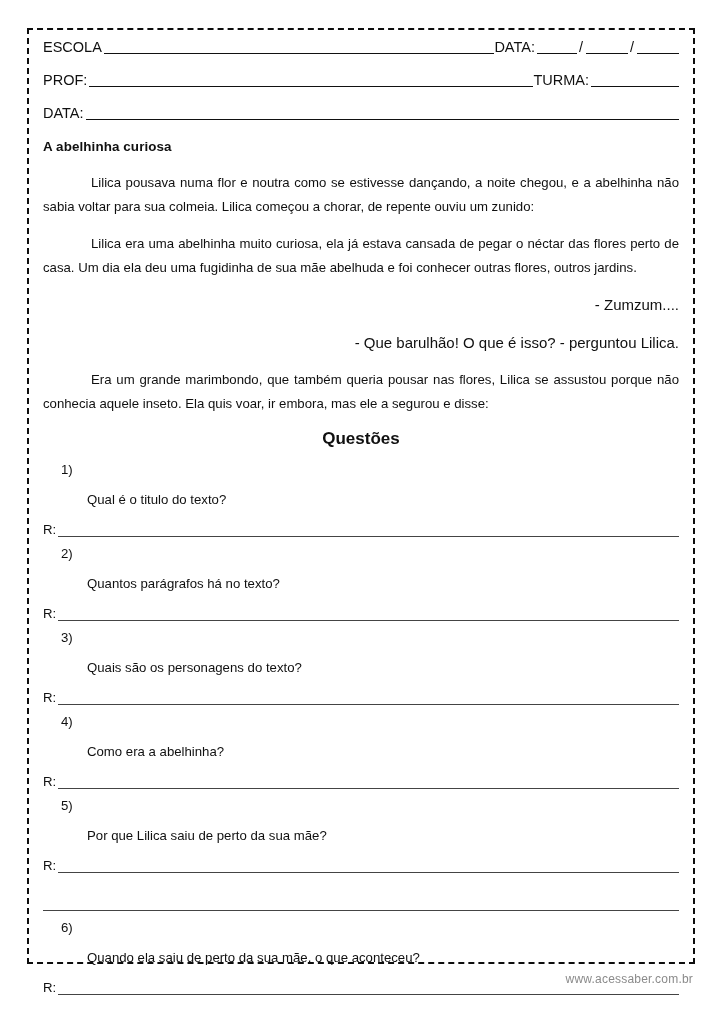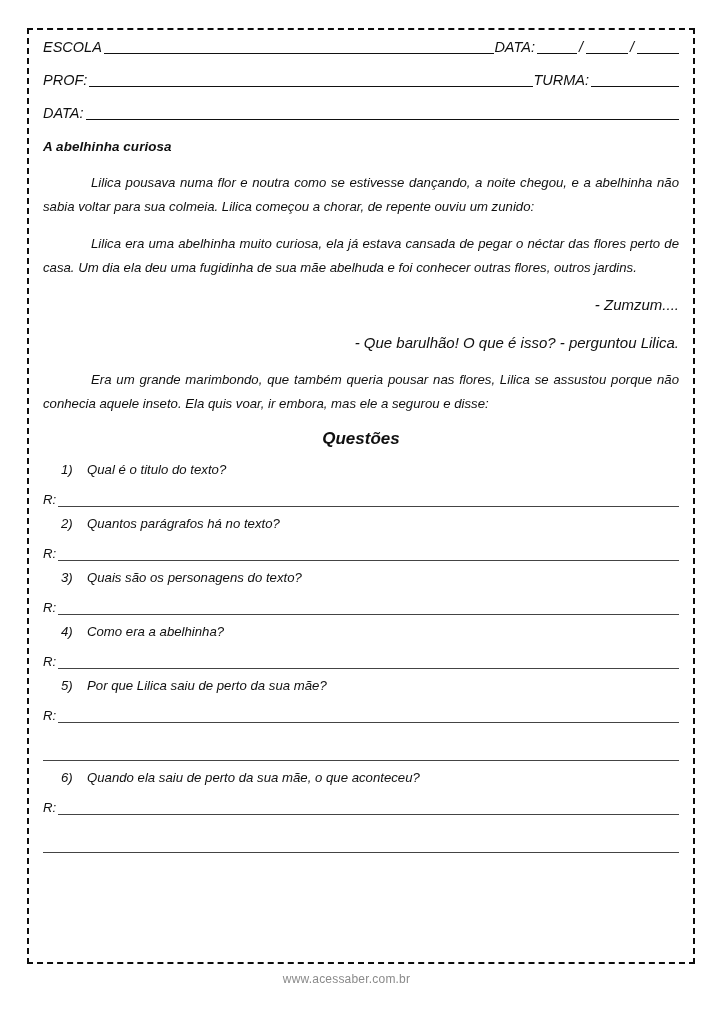--- a/index.html
+++ b/index.html
@@ -26,21 +26,20 @@
     border: 2px dashed #0d0d0d;
     box-sizing: border-box;
     padding: 0;
   }
   .sheet-inner {
     position: absolute;
     left: 14px;
     top: 8px;
     right: 14px;
     bottom: 4px;
-    font-style: italic;
   }
 
   
   .id-block { padding-top: 2px; }
   .id-row {
     display: flex;
     align-items: flex-end;
     font-size: 14.5px;
     line-height: 15px;
     margin-bottom: 18px;
@@ -90,21 +89,21 @@
     font-size: 17px;
     margin: 10px 0 12px 0;
   }
   .q-item {
     display: flex;
     font-size: 13.2px;
     line-height: 18px;
     margin: 0 0 6px 18px;
   }
   .q-num { flex: 0 0 26px; }
-  .q-text { flex: 1 1 auto; }
+  .q-text { flex: 1 1 auto; margin-top: 30px; }
 
   .answer-row {
     display: flex;
     align-items: flex-end;
     font-size: 13.2px;
     line-height: 15px;
     margin: 13px 0 0 0;
     white-space: nowrap;
   }
   .answer-label { flex: 0 0 auto; }
@@ -120,21 +119,21 @@
     margin: 24px 0 0 0;
   }
   .q-block { margin-bottom: 8px; }
 
   
   .footer {
     position: absolute;
     left: 0;
     top: 972px;
     width: 724px;
-    text-align: center;
+    text-align: right;
     padding-right: 31px;
     box-sizing: border-box;
     font-size: 12px;
     color: #8a8a8a;
     letter-spacing: 0.2px;
   }
 </style>
 </head>
 <body>
 

